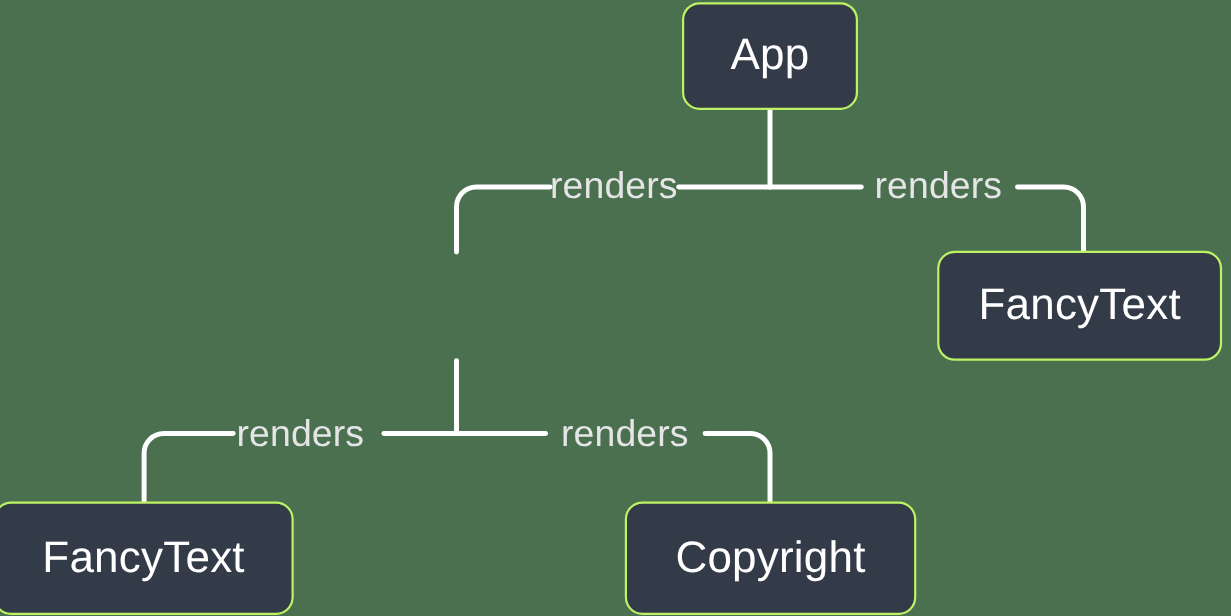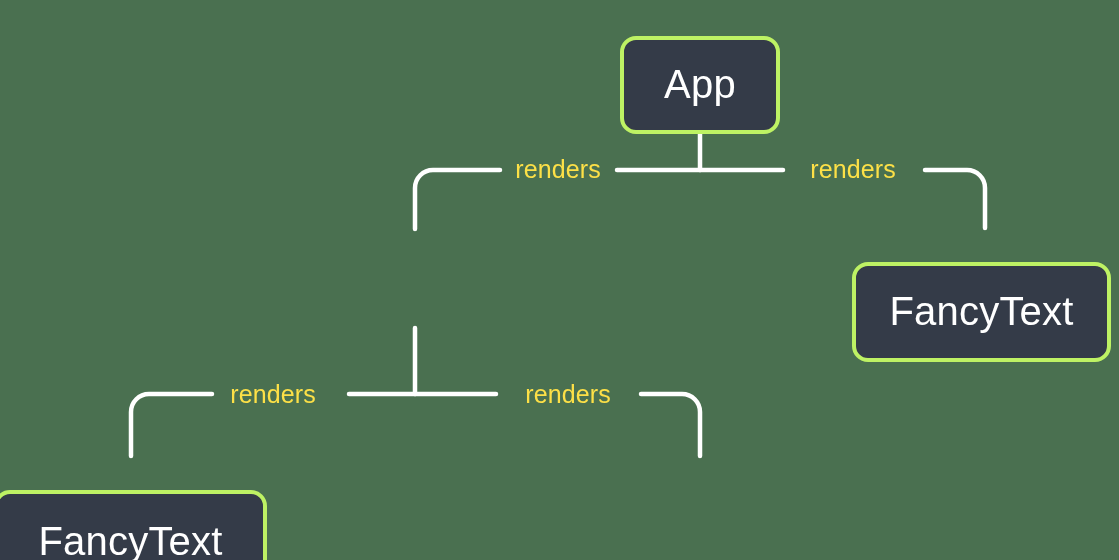--- a/index.html
+++ b/index.html
@@ -23,41 +23,40 @@
     left: 0;
     top: 0;
     width: 1119px;
     height: 560px;
     pointer-events: none;
   }
   .node {
     position: absolute;
     box-sizing: border-box;
     background: #343b48;
-    border: 4px solid #bef264;
+    border: 2px solid #bef264;
     border-radius: 16px;
     color: #ffffff;
     display: flex;
     align-items: center;
     justify-content: center;
     font-size: 40px;
     font-weight: 400;
     letter-spacing: 0.2px;
     white-space: nowrap;
-    margin-top: 34px;
   }
   .node-label {
     display: block;
     line-height: 1;
     padding-bottom: 2px;
   }
   .edge-label {
     position: absolute;
-    color: #fde047;
-    font-size: 25px;
+    color: #e5e5e5;
+    font-size: 34px;
     font-weight: 500;
     line-height: 1;
     white-space: nowrap;
     transform: translate(-50%, -50%);
     letter-spacing: 0.1px;
   }
 </style>
 </head>
 <body>
 
@@ -90,20 +89,23 @@
 
 
   <div class="node" style="left:852px; top:228px; width:259px; height:100px;">
     <span class="node-label">FancyText</span>
   </div>
 
   <div class="node" style="left:-6px; top:456px; width:273px; height:103px;">
     <span class="node-label">FancyText</span>
   </div>
 
+  <div class="node" style="left:568px; top:456px; width:265px; height:103px;">
+    <span class="node-label">Copyright</span>
+  </div>
 
   <div class="edge-label" style="left:558px; top:169px;">renders</div>
 
   <div class="edge-label" style="left:853px; top:169px;">renders</div>
 
   <div class="edge-label" style="left:273px; top:394px;">renders</div>
 
   <div class="edge-label" style="left:568px; top:394px;">renders</div>
 
 </div>

